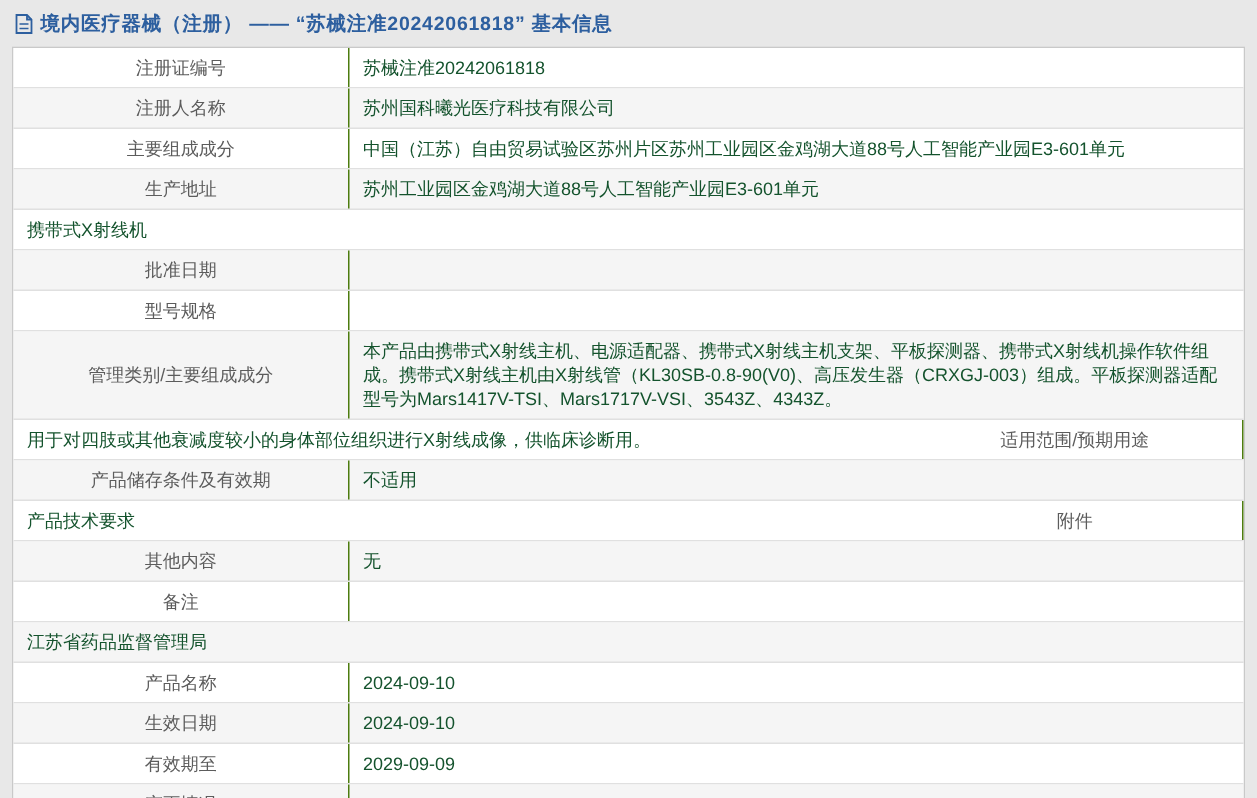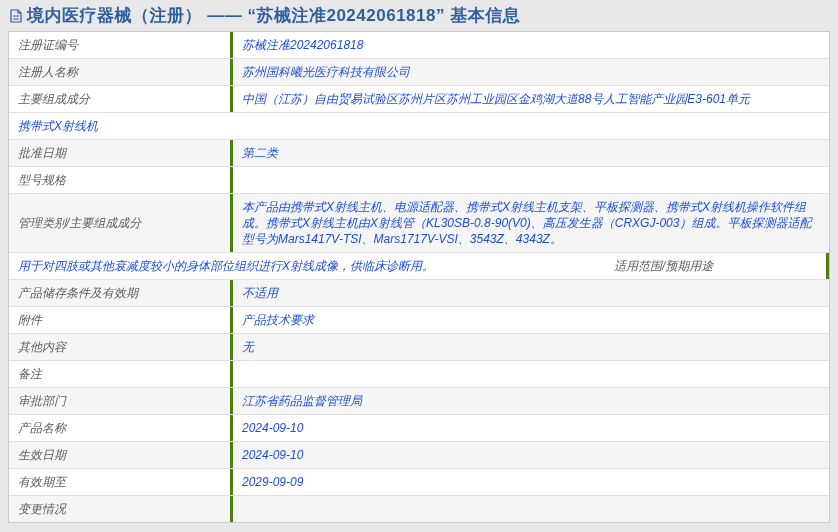--- a/index.html
+++ b/index.html
@@ -15,21 +15,21 @@
   .header {
     height: 31px;
     display: flex;
     align-items: center;
     padding: 0 10px;
     gap: 5px;
   }
   .doc-icon { width: 12px; height: 14px; flex: 0 0 auto; }
   .page-title {
     color: #2d5f9f;
-    font-size: 17px;
+    font-size: 13px;
     font-weight: 600;
     letter-spacing: 0.5px;
     white-space: nowrap;
   }
   .info-table {
     margin: 0 8px;
     background: #ffffff;
     border: 1px solid #c9c9c9;
   }
   .row {
@@ -37,33 +37,31 @@
     align-items: stretch;
     border-bottom: 1px solid #e0e0e0;
     background: #ffffff;
   }
   .row:last-child { border-bottom: none; }
   .row.alt { background: #f5f5f5; }
   .cell { padding: 5px 9px; display: flex; align-items: center; line-height: 16px; }
   .cell.label {
     width: 224px;
     flex: 0 0 224px;
-    justify-content: flex-start;
+    justify-content: center;
     text-align: right;
     color: #5c5c5c;
-    border-right: 3px solid #4d7c0f;
+    border-right: 1px solid #4d7c0f;
     min-height: 24px;
-    font-style: italic;
   }
   .cell.value {
     flex: 1;
-    color: #1d4ed8;
+    color: #14532d;
     text-align: left;
     word-break: break-all;
-    font-style: italic;
   }
 </style>
 </head>
 <body>
 
 <div class="page">
   <div class="header">
     <svg class="doc-icon" viewBox="0 0 12 14">
       <path d="M1 1 h7 l3 3 v9 h-10 z" fill="none" stroke="#2d5f9f" stroke-width="1.2"></path>
       <path d="M8 1 v3 h3" fill="none" stroke="#2d5f9f" stroke-width="1.2"></path>
@@ -90,32 +88,37 @@
         </div>
       </div>
       <div class="row">
         <div class="cell label">
           <span>主要组成成分</span>
         </div>
         <div class="cell value">
           <span>中国（江苏）自由贸易试验区苏州片区苏州工业园区金鸡湖大道88号人工智能产业园E3-601单元</span>
         </div>
       </div>
+      <div class="row alt">
+        <div class="cell label">
+          <span>生产地址</span>
+        </div>
+        <div class="cell value">
+          <span>苏州工业园区金鸡湖大道88号人工智能产业园E3-601单元</span>
+        </div>
+      </div>
       <div class="row">
         <div class="cell value">
           <span>携带式X射线机</span>
         </div>
       </div>
       <div class="row alt">
         <div class="cell label">
           <span>批准日期</span>
         </div>
-        <div class="cell value">
-          <span>第二类</span>
-        </div>
       </div>
       <div class="row">
         <div class="cell label">
           <span>型号规格</span>
         </div>
       </div>
       <div class="row alt">
         <div class="cell label">
           <span>管理类别/主要组成成分</span>
         </div>
@@ -133,47 +136,44 @@
       </div>
       <div class="row alt">
         <div class="cell label">
           <span>产品储存条件及有效期</span>
         </div>
         <div class="cell value">
           <span>不适用</span>
         </div>
       </div>
       <div class="row">
+        <div class="cell value">
+          <span>产品技术要求</span>
+        </div>
         <div class="cell label">
           <span>附件</span>
         </div>
-        <div class="cell value">
-          <span>产品技术要求</span>
-        </div>
       </div>
       <div class="row alt">
         <div class="cell label">
           <span>其他内容</span>
         </div>
         <div class="cell value">
           <span>无</span>
         </div>
       </div>
       <div class="row">
         <div class="cell label">
           <span>备注</span>
         </div>
         <div class="cell value">
           <span></span>
         </div>
       </div>
       <div class="row alt">
-        <div class="cell label">
-          <span>审批部门</span>
-        </div>
         <div class="cell value">
           <span>江苏省药品监督管理局</span>
         </div>
       </div>
       <div class="row">
         <div class="cell label">
           <span>产品名称</span>
         </div>
         <div class="cell value">
           <span>2024-09-10</span>

